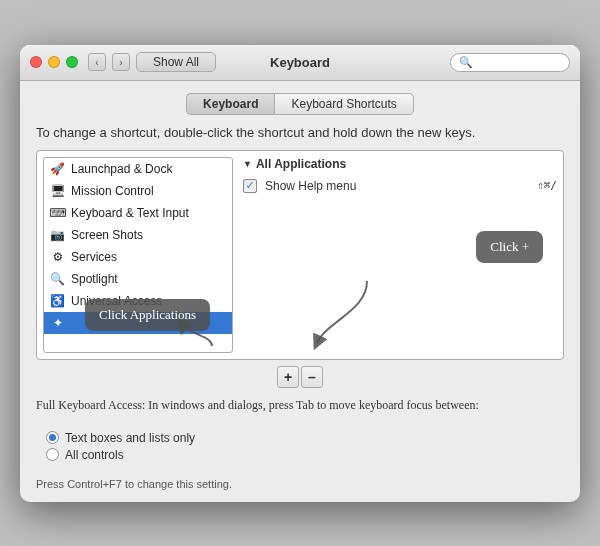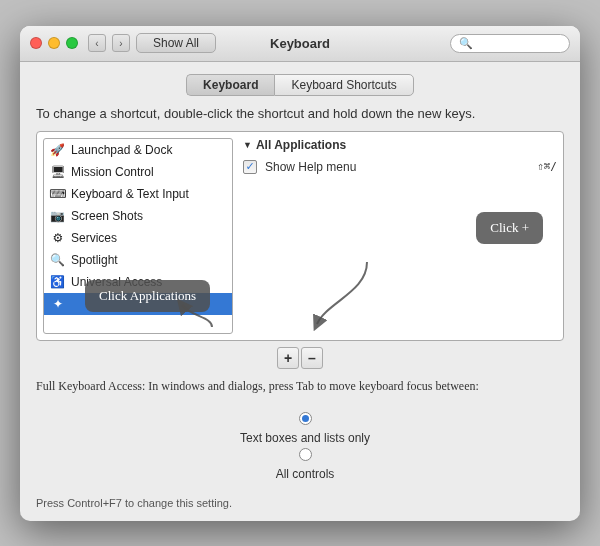--- a/index.html
+++ b/index.html
@@ -304,21 +304,20 @@
       flex-direction: column;
       gap: 3px;
       margin-left: 10px;
     }
 
     .radio-item {
       display: flex;
       align-items: center;
       gap: 6px;
       font-size: 12px;
-      flex-direction: column;
     }
 
     .radio-circle {
       width: 13px;
       height: 13px;
       border-radius: 50%;
       border: 1px solid #888;
       background: white;
       display: flex;
       align-items: center;

